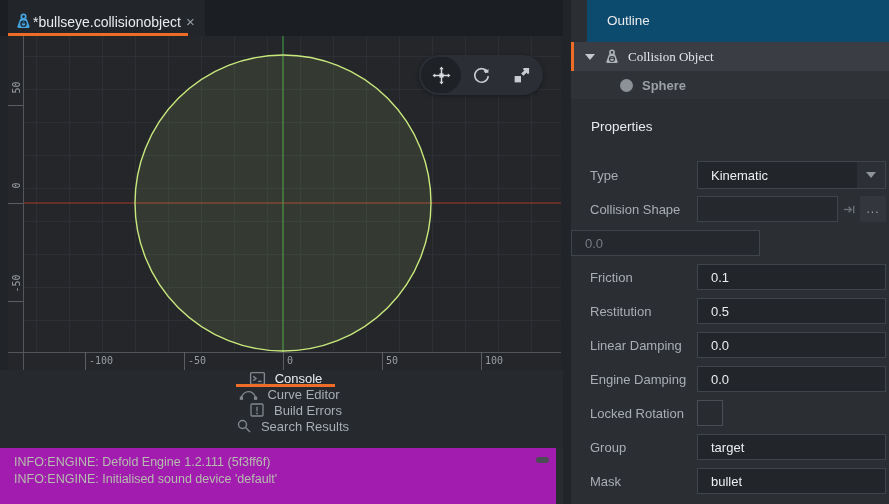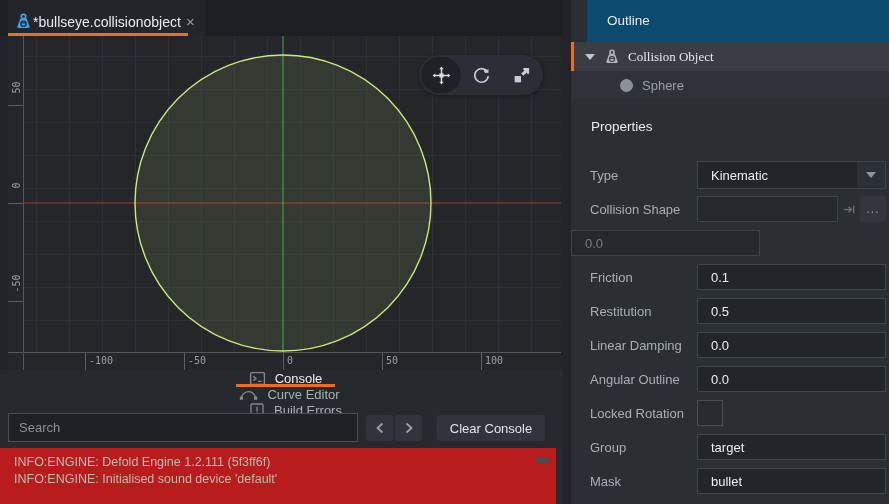--- a/index.html
+++ b/index.html
@@ -56,41 +56,41 @@
   .search-input { position:absolute; left:8px; top:6px; width:350px; height:29px; background:#1e2125;
                   border:1px solid #4a4e54; color:#cfd3d8; font-family:"Liberation Sans", sans-serif;
                   font-size:13px; padding:0 10px; outline:none; }
   .search-input::placeholder { color:#8d9298; }
   .nav-btn { position:absolute; top:8px; width:27px; height:26px; background:#31343a; border-radius:3px;
              display:flex; align-items:center; justify-content:center; color:#9aa0a6; cursor:pointer; }
   .nav-prev { left:366px; } .nav-next { left:395px; }
   .clear-btn { position:absolute; left:437px; top:8px; width:108px; height:26px; background:#31343a;
                border-radius:3px; display:flex; align-items:center; justify-content:center;
                color:#e2e4e7; font-size:13px; cursor:pointer; }
-  .console-out { position:absolute; left:0; top:78px; width:563px; height:56px; background:#b91c1c; }
+  .console-out { position:absolute; left:0; top:78px; width:563px; height:56px; background:#a21caf; }
   .console-out .track { position:absolute; right:0; top:0; width:7px; height:56px; background:#282b30; }
   .log-line { padding-left:14px; line-height:17px; font-size:12.5px; color:#b5bcae; white-space:nowrap; }
   .console-out .lines { padding-top:6px; }
   .scroll-thumb { position:absolute; left:536px; top:9px; width:13px; height:6px; border-radius:3px; background:#4a4e54; }
 
   
   .right-panel { position:absolute; left:571px; top:0; width:318px; height:504px; background:#2b2e33; }
   .outline-header { position:absolute; left:16px; top:0; width:318px; height:42px; background:#0c4a6e; }
   .outline-header .hd, .props-header { position:absolute; left:20px; color:#e8eaec; font-size:13.5px; }
   .outline-header .hd { top:13px; }
   .row-co { position:absolute; left:0; top:42px; width:318px; height:29px; background:#3a3e44;
             display:flex; align-items:center; cursor:pointer; }
   .row-co .accent { position:absolute; left:0; top:0; width:3px; height:29px; background:#ee6d26; }
   .caret-down { width:0; height:0; border-left:5px solid transparent; border-right:5px solid transparent;
                 border-top:6px solid #c3c7cb; margin-left:14px; }
   .row-co .lbl { color:#e6e8ea; margin-left:8px;font-family:Liberation Serif, serif; }
   .row-sphere { position:absolute; left:0; top:71px; width:318px; height:28px; background:#2f3237;
                 display:flex; align-items:center; cursor:pointer; }
   .sphere-dot { width:13px; height:13px; border-radius:50%; background:#8b9197; margin-left:49px; }
-  .row-sphere .lbl { color:#9ba0a6; margin-left:9px; }
+  .row-sphere .lbl { color:#9ba0a6; margin-left:9px;font-weight:bold; }
   .props-header { top:119px; }
   .props-rows { position:absolute; left:0; top:158px; width:318px; }
   .prow { height:34px; display:flex; align-items:center; }
   .prow .plabel { width:126px; padding-left:19px; color:#a9aeb4; font-size:13px; white-space:nowrap; }
   .pctrl { width:189px; display:flex; align-items:center; }
   .tfield { width:189px; height:26px; background:#22252a; border:1px solid #3f434a; color:#eceef0;
             font-family:"Liberation Sans", sans-serif; font-size:13px; padding:0 13px; outline:none; }
   .tfield:disabled { color:#777c82; background:#25282d; }
   .resfield { width:141px; height:26px; background:#25282d; border:1px solid #3f434a; color:#eceef0;
               font-family:"Liberation Sans", sans-serif; font-size:13px; padding:0 8px; outline:none; }
@@ -226,34 +226,20 @@
       <span class="ct-icon">
         <svg width="16" height="16" viewBox="0 0 16 16" fill="none" stroke="currentColor" stroke-width="1.4">
           <circle cx="6.5" cy="6.5" r="4"></circle>
             <line x1="9.6" y1="9.6" x2="14" y2="14"></line>
         </svg>
       </span>
       <span>Search Results</span>
     </div>
   </div>
 
-  <div class="console-search-row">
-    <input class="search-input" type="text" placeholder="Search" style="">
-    <div class="nav-btn nav-prev">
-      <svg width="10" height="12" viewBox="0 0 10 12" fill="none" stroke="currentColor" stroke-width="1.8">
-        <path d="M7.5 1.5 L2.5 6 L7.5 10.5"></path>
-      </svg>
-    </div>
-    <div class="nav-btn nav-next">
-      <svg width="10" height="12" viewBox="0 0 10 12" fill="none" stroke="currentColor" stroke-width="1.8">
-        <path d="M2.5 1.5 L7.5 6 L2.5 10.5"></path>
-      </svg>
-    </div>
-    <div class="clear-btn">Clear Console</div>
-  </div>
 
   <div class="console-out">
     <div class="track"></div>
     <div class="lines">
       <div class="log-line">INFO:ENGINE: Defold Engine 1.2.111 (5f3ff6f)</div>
       <div class="log-line">INFO:ENGINE: Initialised sound device 'default'</div>
     </div>
     <div class="scroll-thumb"></div>
   </div>
 </div>
@@ -334,21 +320,21 @@
     </div>
 
     <div class="prow">
       <div class="plabel">Linear Damping</div>
       <div class="pctrl">
           <input class="tfield" type="text" value="0.0" style="">
         </div>
     </div>
 
     <div class="prow">
-      <div class="plabel">Angular Outline</div>
+      <div class="plabel">Engine Damping</div>
       <div class="pctrl">
           <input class="tfield" type="text" value="0.0" style="">
         </div>
     </div>
 
     <div class="prow">
       <div class="plabel">Locked Rotation</div>
       <div class="pctrl">
           <div class="checkbox"></div>
         </div>

